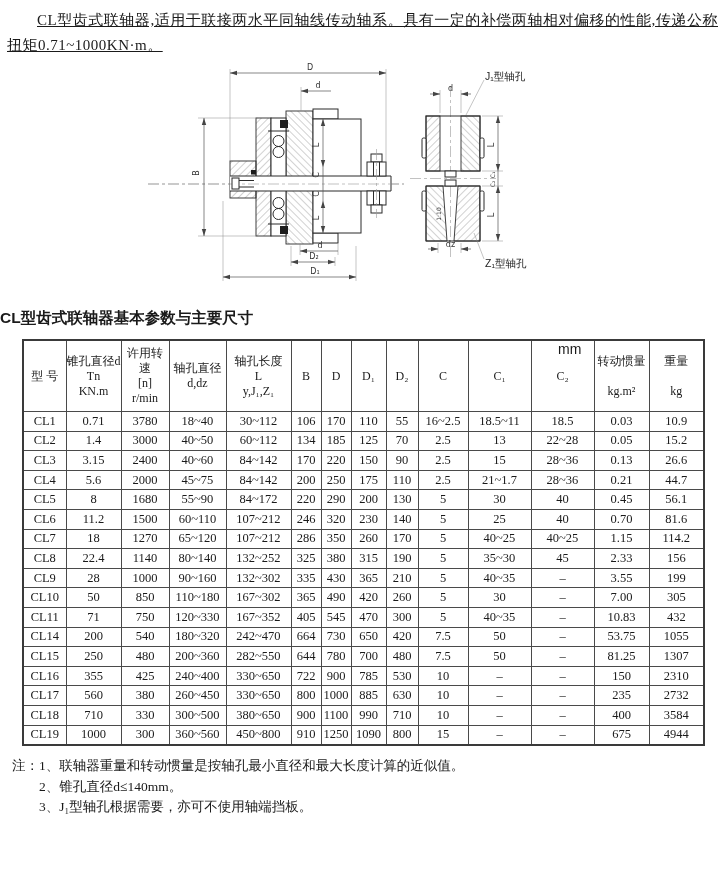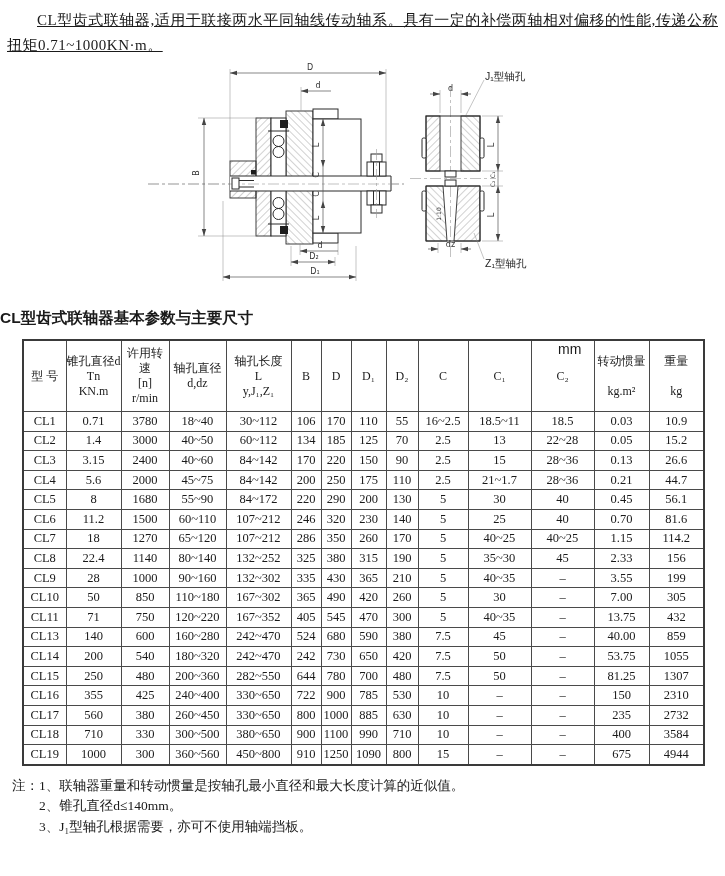--- a/index.html
+++ b/index.html
@@ -416,55 +416,39 @@
         <td>5</td>
         <td>30</td>
         <td>–</td>
         <td>7.00</td>
         <td>305</td>
       </tr>
       <tr>
         <td>CL11</td>
         <td>71</td>
         <td>750</td>
-        <td>120~220</td>
+        <td>120~330</td>
         <td>167~352</td>
         <td>405</td>
         <td>545</td>
         <td>470</td>
         <td>300</td>
         <td>5</td>
         <td>40~35</td>
         <td>–</td>
-        <td>13.75</td>
+        <td>10.83</td>
         <td>432</td>
-      </tr>
-      <tr>
-        <td>CL13</td>
-        <td>140</td>
-        <td>600</td>
-        <td>160~280</td>
-        <td>242~470</td>
-        <td>524</td>
-        <td>680</td>
-        <td>590</td>
-        <td>380</td>
-        <td>7.5</td>
-        <td>45</td>
-        <td>–</td>
-        <td>40.00</td>
-        <td>859</td>
       </tr>
       <tr>
         <td>CL14</td>
         <td>200</td>
         <td>540</td>
         <td>180~320</td>
         <td>242~470</td>
-        <td>242</td>
+        <td>664</td>
         <td>730</td>
         <td>650</td>
         <td>420</td>
         <td>7.5</td>
         <td>50</td>
         <td>–</td>
         <td>53.75</td>
         <td>1055</td>
       </tr>
       <tr>

